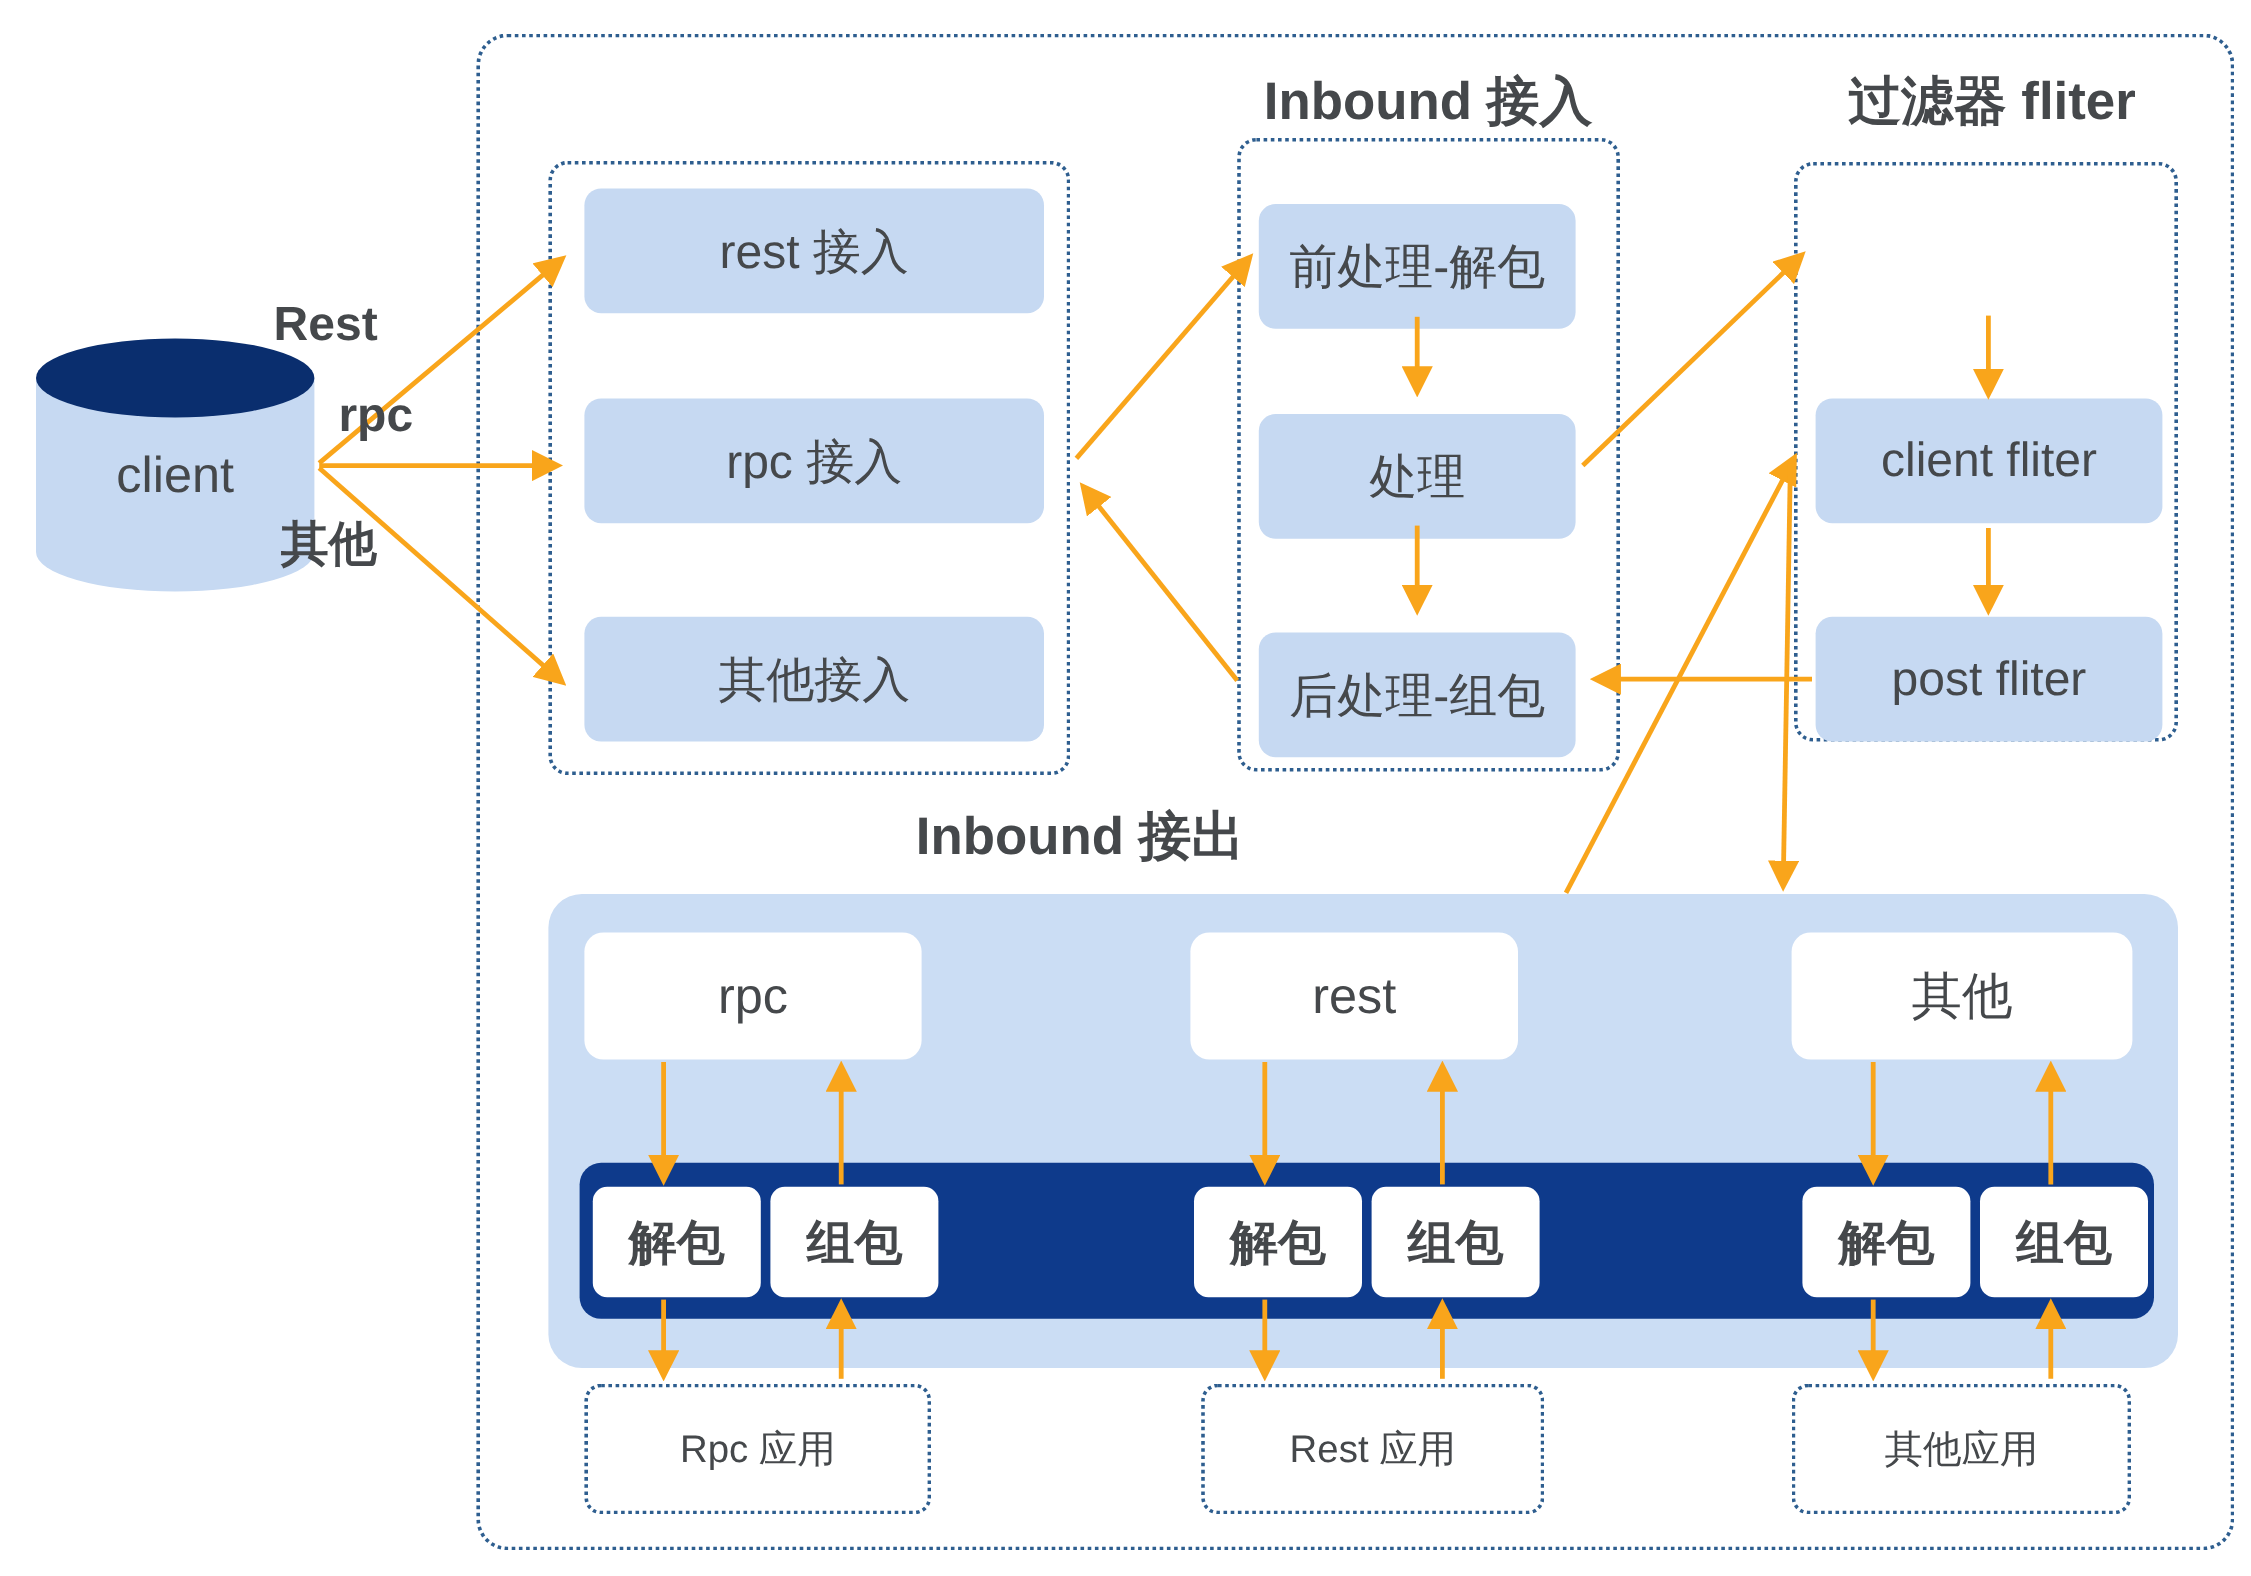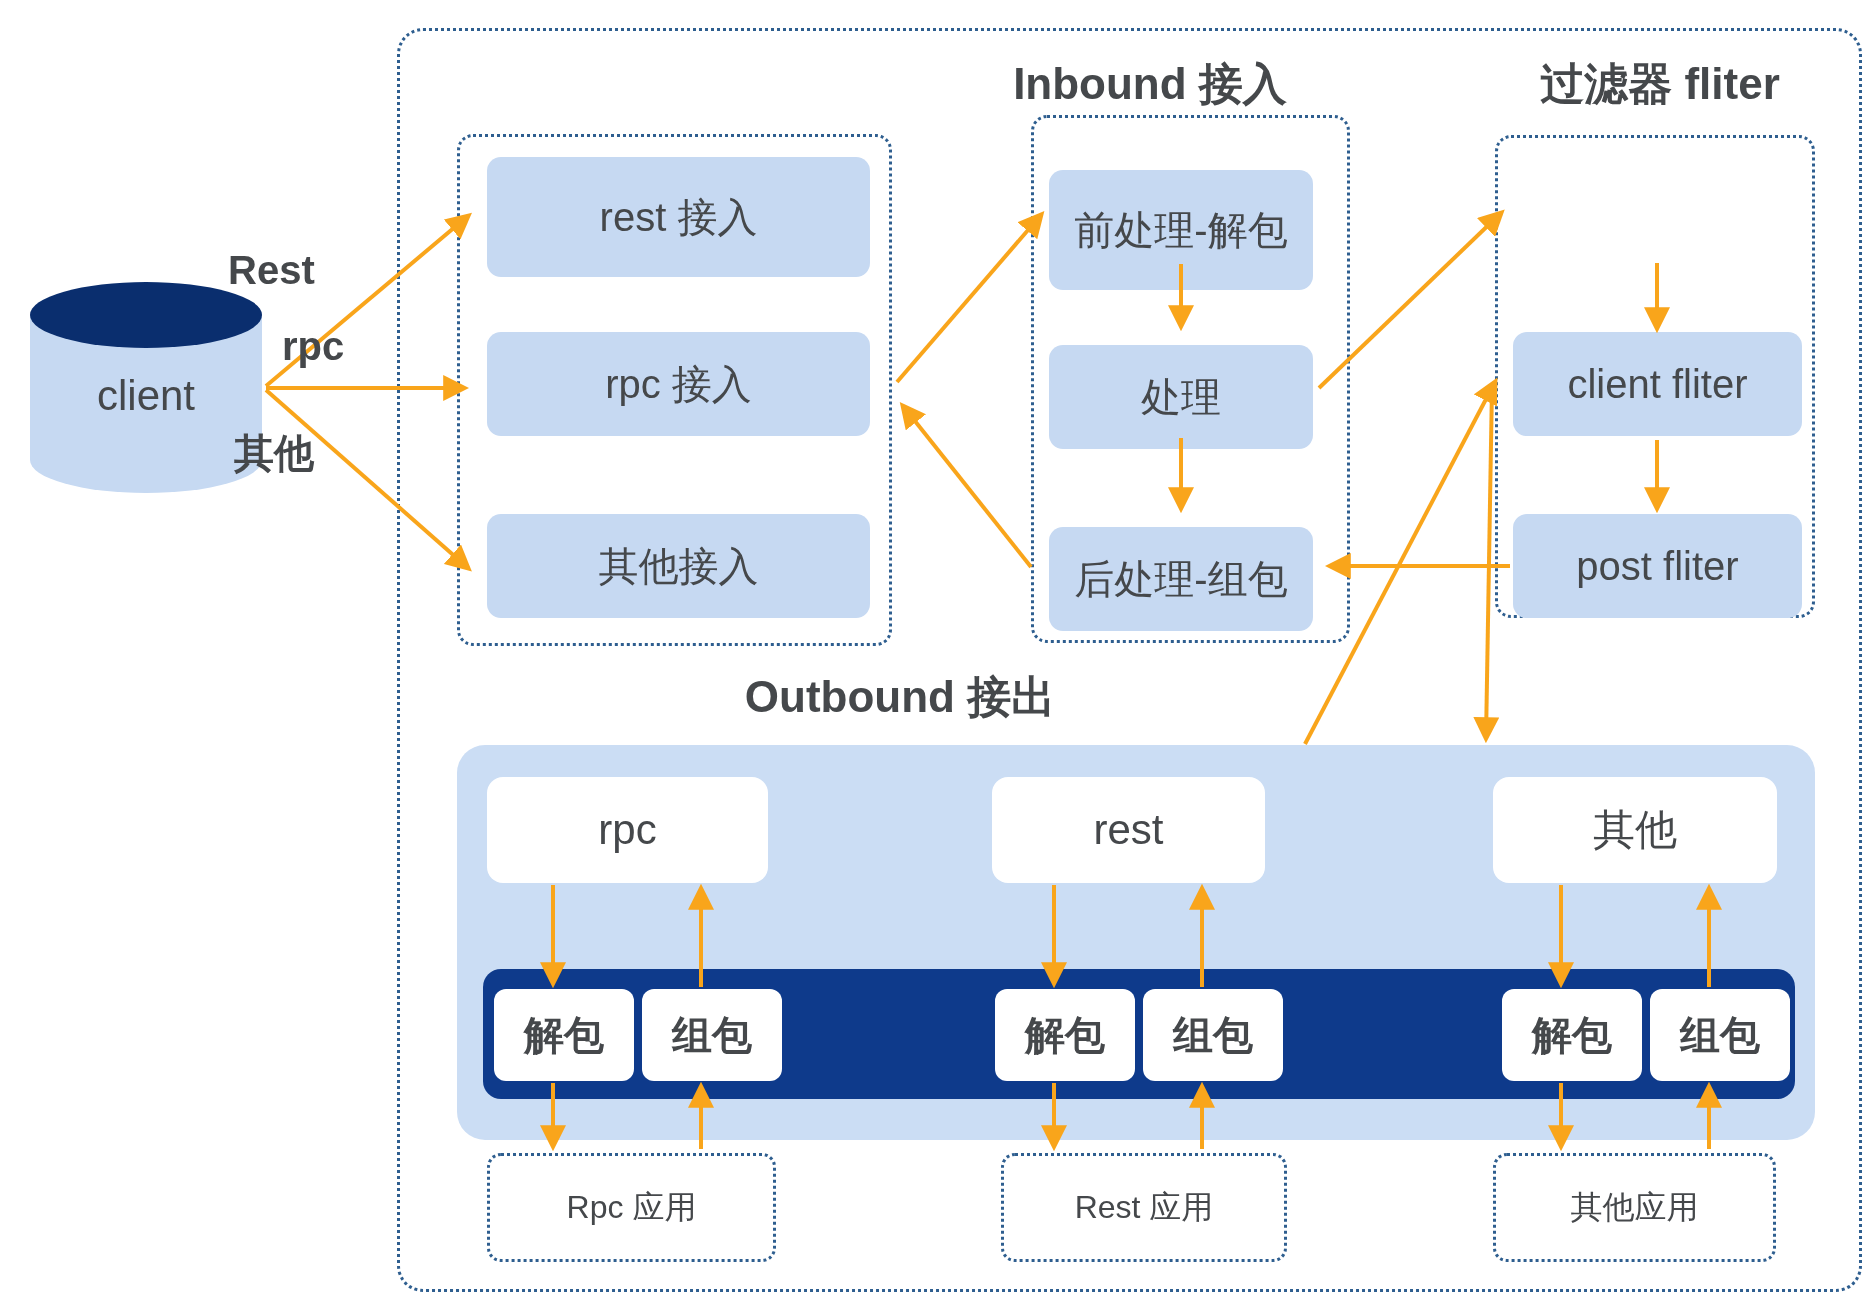--- a/index.html
+++ b/index.html
@@ -20,30 +20,30 @@
   
   .dashed{border:3px dotted var(--dashed_border);background:transparent;}
   .outer{left:397px;top:28px;width:1465px;height:1264px;border-radius:26px;}
   .access-group{left:457px;top:134px;width:435px;height:512px;border-radius:16px;}
   .inbound-group{left:1031px;top:115px;width:319px;height:528px;border-radius:16px;}
   .filter-group{left:1495px;top:135px;width:320px;height:483px;border-radius:16px;}
 
   
   .node{background:var(--box_blue);border-radius:14px;display:flex;align-items:center;justify-content:center;
         font-size:40px;font-weight:500;color:var(--text);}
-  .row1{top:157px;height:120px;}
+  .row1{top:157px;height:104px;}
   .row2{top:332px;height:104px;}
   .row3{top:514px;height:104px;}
   .access-box{left:487px;width:383px;}
   .inbound-box{left:1049px;width:264px;margin-top:13px;}
   .filter-box{left:1513px;width:289px;}
 
   
   .title{font-size:44px;font-weight:700;text-align:center;color:var(--text);}
-  .inbound-title{left:980px;top:55px;width:340px;}
+  .inbound-title{left:1020px;top:55px;width:340px;}
   .filter-title{left:1490px;top:55px;width:340px;}
   .outbound-title{left:700px;top:668px;width:400px;}
 
   
   .outbound-panel{left:457px;top:745px;width:1358px;height:395px;background:var(--panel_blue);border-radius:28px;}
   .proto-box{top:777px;height:106px;background:#fff;border-radius:16px;display:flex;align-items:center;justify-content:center;
              font-size:42px;font-weight:500;color:var(--text);}
   .proto-rpc{left:487px;width:281px;}
   .proto-rest{left:992px;width:273px;}
   .proto-other{left:1493px;width:284px;}
@@ -80,21 +80,21 @@
 
 <div class="stage">
 
   <div class="abs dashed outer"></div>
   <div class="abs dashed access-group"></div>
   <div class="abs dashed inbound-group"></div>
   <div class="abs dashed filter-group"></div>
 
   <div class="abs title inbound-title">Inbound 接入</div>
   <div class="abs title filter-title">过滤器 fliter</div>
-  <div class="abs title outbound-title">Outbound 接出</div>
+  <div class="abs title outbound-title">Inbound 接出</div>
 
   <div class="abs node access-box row1">rest 接入</div>
   <div class="abs node access-box row2">rpc 接入</div>
   <div class="abs node access-box row3">其他接入</div>
 
   <div class="abs node inbound-box row1">前处理-解包</div>
   <div class="abs node inbound-box row2">处理</div>
   <div class="abs node inbound-box row3">后处理-组包</div>
 
   <div class="abs node filter-box row2">client fliter</div>

